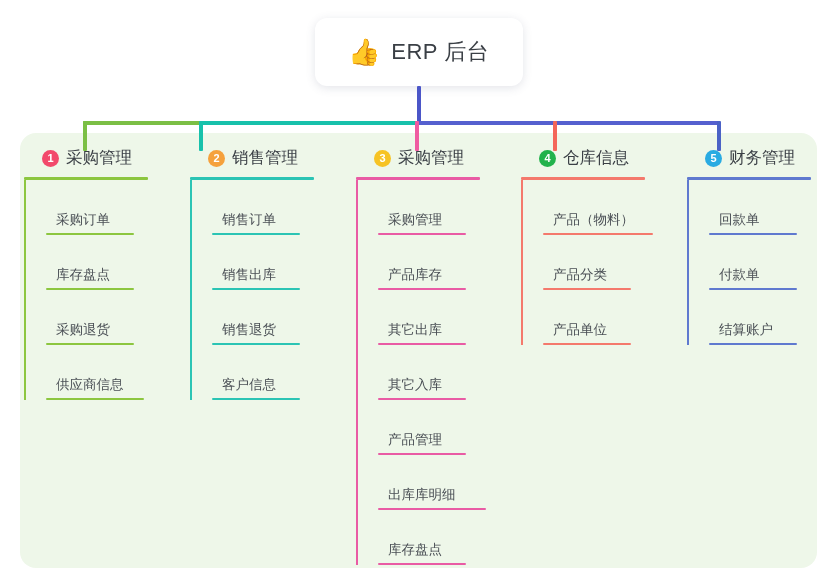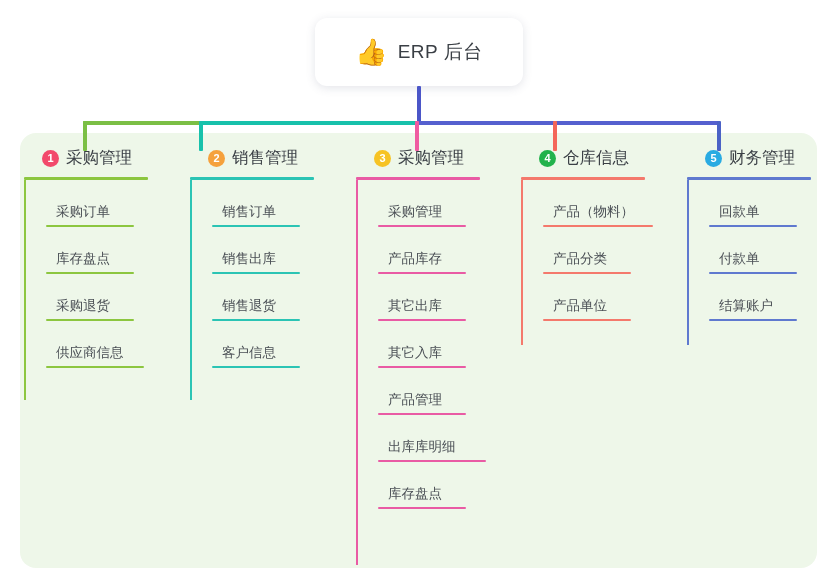--- a/index.html
+++ b/index.html
@@ -46,21 +46,21 @@
     justify-content: center;
     gap: 10px;
     box-sizing: border-box;
   }
   .root-emoji {
     font-size: 26px;
     line-height: 1;
     color: #f0bb3a;
   }
   .root-title {
-    font-size: 19px;
+    font-size: 22px;
     color: #3a3f45;
     letter-spacing: 0.5px;
     white-space: nowrap;
   }
 
   
   .conn {
     position: absolute;
     border-radius: 1px;
   }
@@ -114,21 +114,21 @@
     box-sizing: border-box;
   }
   .spine {
     position: absolute;
     left: 0px;
     top: 0;
     width: 2px;
   }
   .leaf {
     position: relative;
-    height: 47px;
+    height: 55px;
     box-sizing: border-box;
   }
   .leaf-label {
     position: absolute;
     left: 10px;
     bottom: 6px;
     font-size: 13.5px;
     color: #4a4f55;
     white-space: nowrap;
   }

